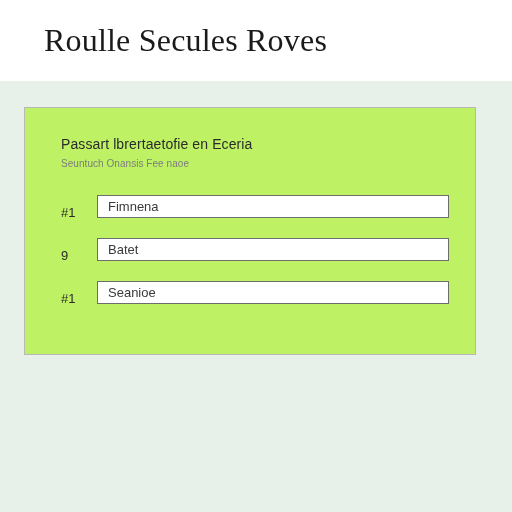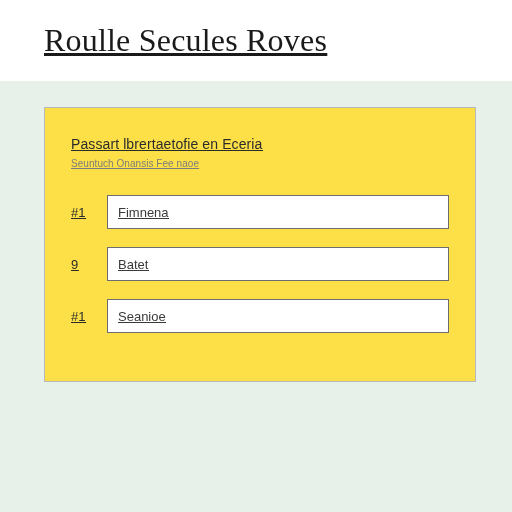--- a/index.html
+++ b/index.html
@@ -1,37 +1,37 @@
 <!DOCTYPE html>
 <html><head>
   <meta charset="utf-8">
   <style>
-    * { box-sizing: border-box; margin: 0; padding: 0; text-decoration: underline; }
+    * { box-sizing: border-box; margin: 0; padding: 0; }
     body {
       width: 512px;
       height: 512px;
       background: #e8f0ea;
       font-family: Georgia, "Times New Roman", serif;
       overflow: hidden;
     }
     .header {
       background: #ffffff;
       padding: 22px 0 22px 44px;
     }
     .title {
       font-size: 32px;
       font-weight: 400;
       color: #1a1a1a;
       letter-spacing: 0.2px;
     }
     .doc {
-      margin: 26px 36px 0 44px;
-      background: #fde047;
+      margin: 26px 36px 0 24px;
+      background: #bef264;
       border: 1px solid #b8b8b8;
-      padding: 28px 26px 30px 26px;
+      padding: 28px 26px 30px 36px;
     }
     .subtitle-a {
       font-family: Arial, Helvetica, sans-serif;
       font-size: 14px;
       color: #2b2b2b;
       letter-spacing: 0.1px;
       margin-bottom: 6px;
     }
     .subtitle-b {
       font-family: Arial, Helvetica, sans-serif;
@@ -48,21 +48,21 @@
     .num {
       width: 36px;
       font-family: Arial, Helvetica, sans-serif;
       font-size: 13px;
       color: #2a2a2a;
       padding-top: 10px;
     }
     .field {
       flex: 1;
       border: 1px solid #6d6d6d;
-      height: 34px;
+      height: 23px;
       padding: 8px 10px;
       font-family: Arial, Helvetica, sans-serif;
       font-size: 13px;
       color: #3a3a3a;
       background: #ffffff;
       outline: none;
     }
   </style>
 </head>
 <body>

